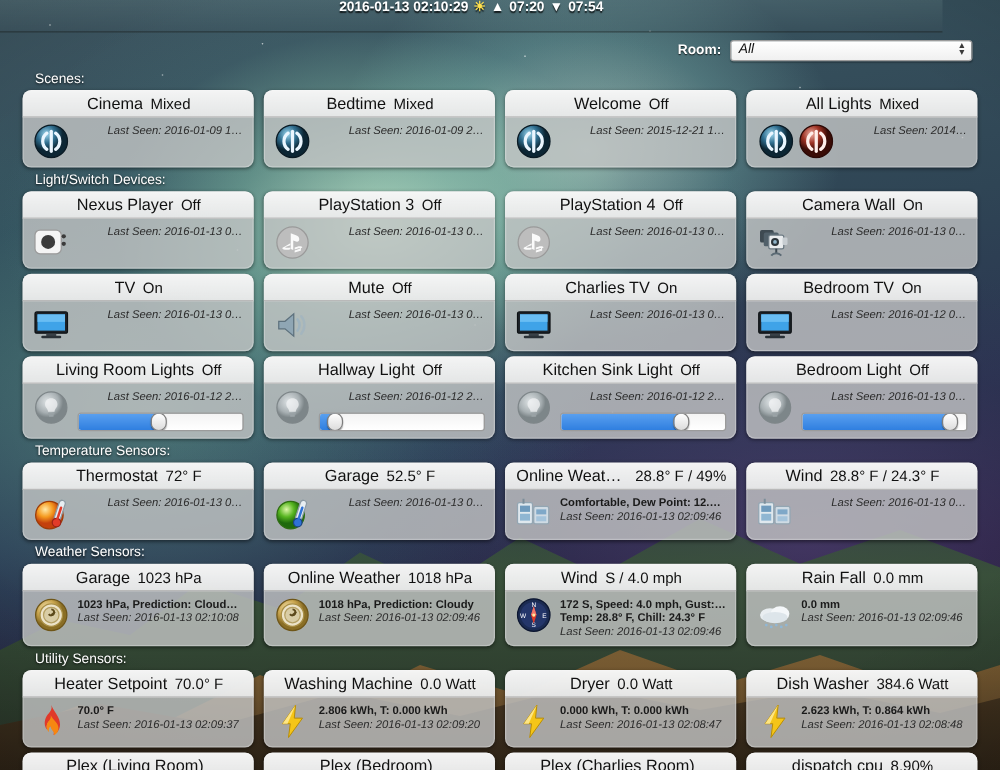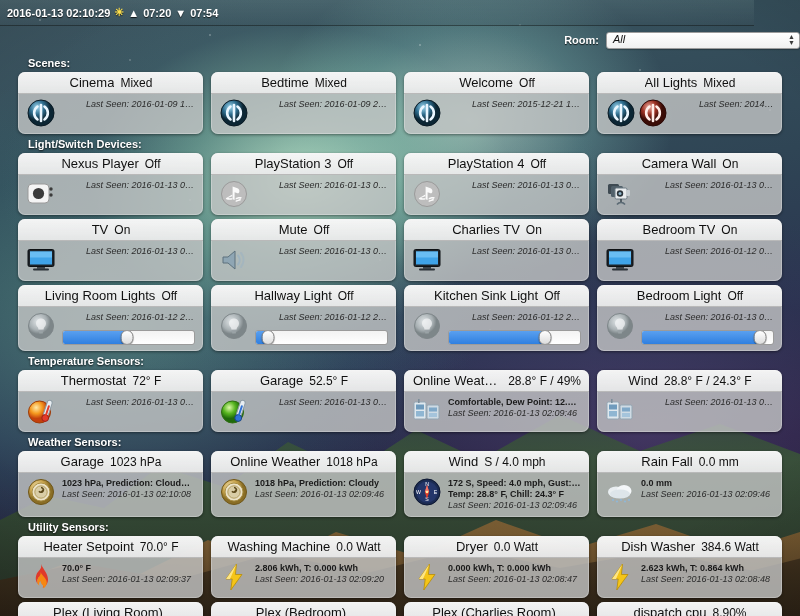--- a/index.html
+++ b/index.html
@@ -65,20 +65,21 @@
   }
 
   
   .topbar {
     position: relative; height: 26px; width: 754px;
     display: flex; align-items: center;
     background: linear-gradient(180deg, rgba(120,150,150,0.20), rgba(60,80,90,0.28));
     border-bottom: 1px solid rgba(0,0,0,.45);
     padding: 0 7px;
     color: #fff;
+    flex-direction: column;
   }
   .clock {
     font-size: 11px; font-weight: bold; color: #ffffff;
     text-shadow: 0 1px 1px rgba(0,0,0,.75);
     display: flex; align-items: center; gap: 4px;
     white-space: nowrap;
   }
   .sun-glyph { color: #ffe14d; font-size: 11px; line-height: 1; }
   .nav { margin-left: auto; display: flex; align-items: center; gap: 4px; }
   .nav-btn {
@@ -95,21 +96,21 @@
     background: linear-gradient(180deg,#ffffff,#ededed);
     font-weight: bold;
     border-color: #8a8a8a;
   }
   .nav-btn .caret { font-size: 8px; margin-left: 4px; color: #555; }
 
   
   .roombar {
     position: relative; height: 28px; width: 800px;
     display: flex; align-items: center; justify-content: flex-end;
-    gap: 7px;
+    padding-right: 22px; gap: 7px;
   }
   .room-label {
     font-size: 11px; font-weight: bold; color: #fff;
     text-shadow: 0 1px 1px rgba(0,0,0,.8);
   }
   .room-select {
     width: 194px; height: 17px;
     background: linear-gradient(180deg,#ffffff,#f0f0f0);
     border: 1px solid #9c9c9c; border-radius: 3px;
     font-size: 11px; color: #111;
@@ -120,21 +121,21 @@
     font-style: italic;
   }
   .room-select .arrows {
     position: absolute; right: 4px; top: 50%; transform: translateY(-50%);
     font-size: 7px; line-height: 6px; color: #3a3a3a; text-align: center;
   }
 
   
   .content { position: relative; padding: 0 18px; }
   .section-title {
-    font-size: 11px; font-weight: bold; color: #ffffff;
+    font-size: 11px; font-weight: normal; color: #ffffff;
     text-shadow: 0 1px 2px rgba(0,0,0,.85);
     margin: 3px 0 3px 10px;
   }
   .row { display: flex; gap: 8px; margin-bottom: 4px; }
   .card {
     flex: 1 1 0; min-width: 0;
     border-radius: 7px;
     background: rgba(196,198,198,0.80);
     box-shadow: 0 1px 3px rgba(0,0,0,.45), inset 0 0 0 1px rgba(255,255,255,.25);
     overflow: hidden;

